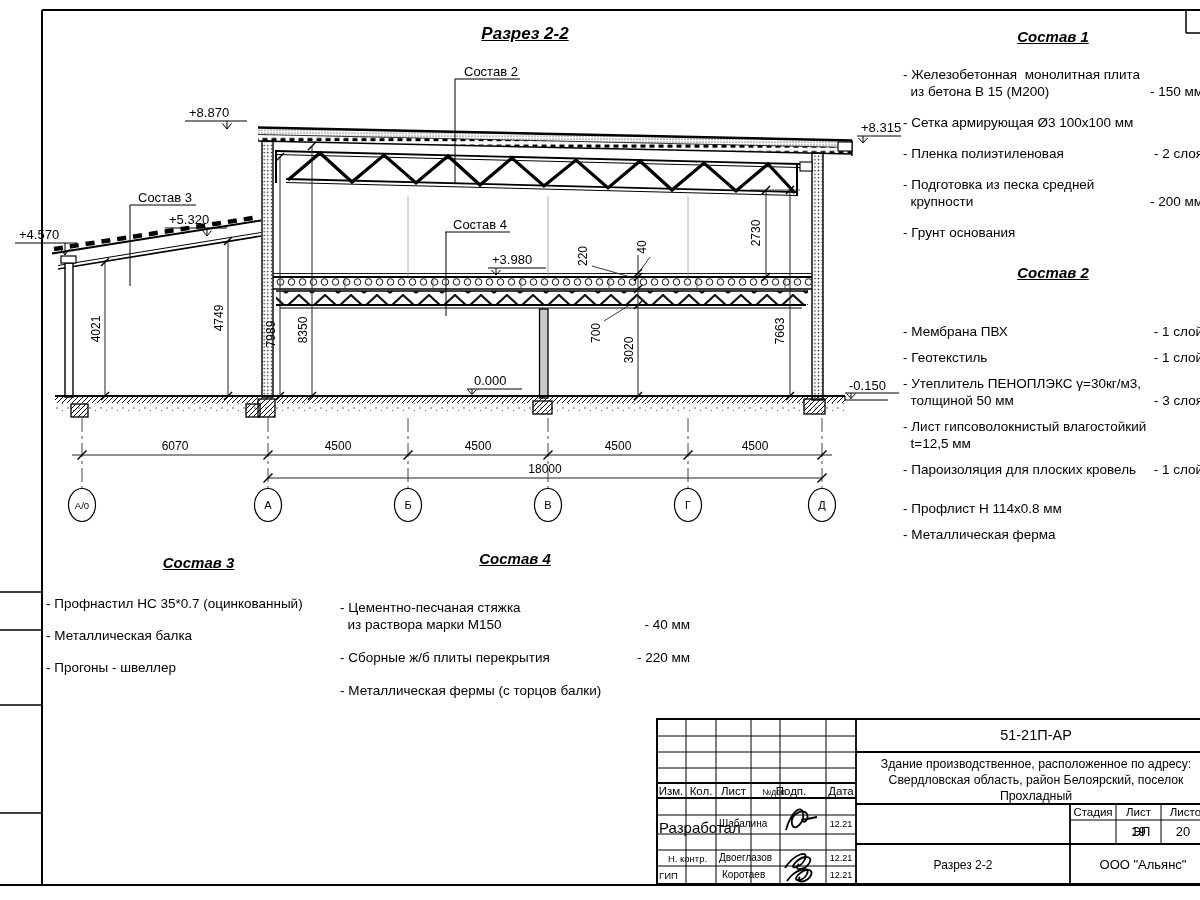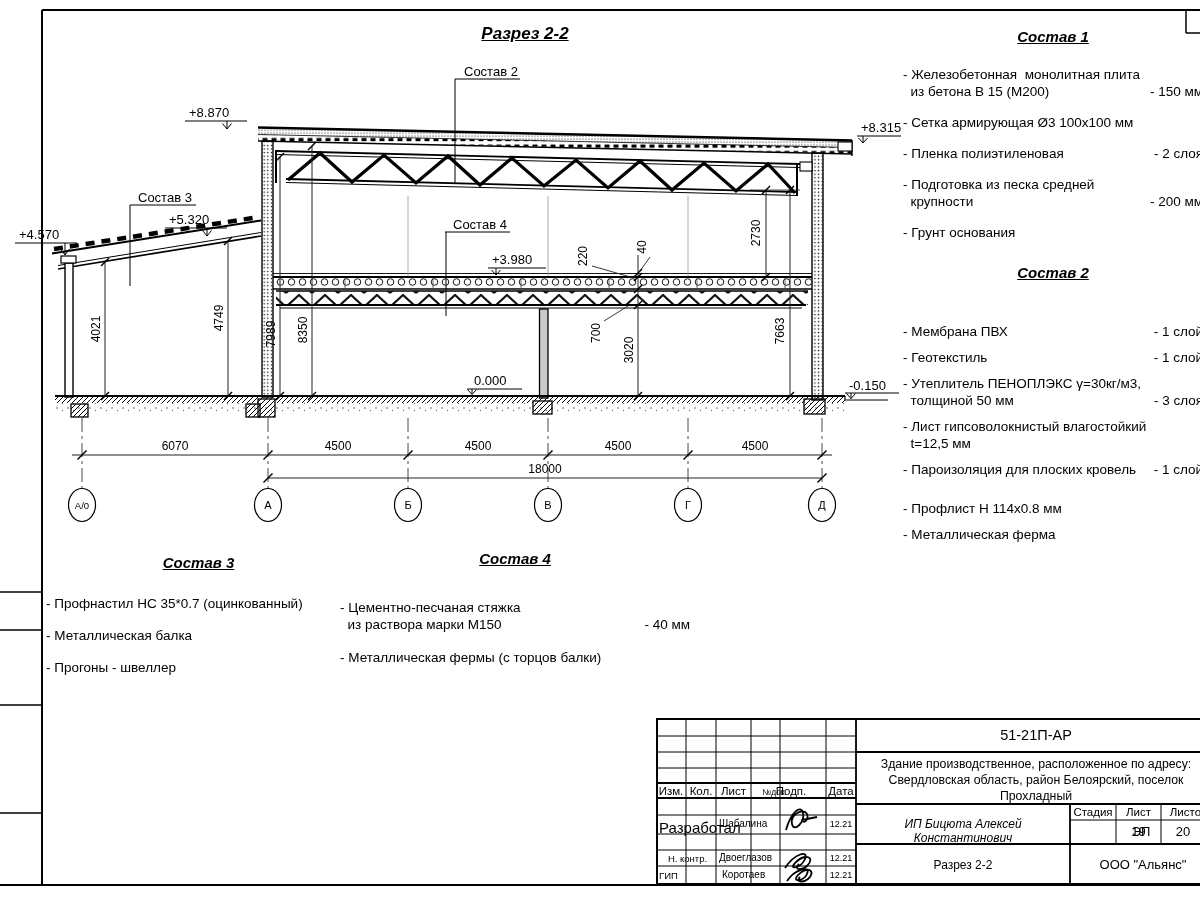--- a/index.html
+++ b/index.html
@@ -411,20 +411,24 @@
     </div>
   </div>
 
   <div class="abs comp comp4">
     <div class="comp-title">Состав 4</div>
     <div class="items">
       <div class="ci">
         <div class="t">- Цементно-песчаная стяжка
   из раствора марки М150</div>
         <div class="v">- 40 мм</div>
+      </div>
+      <div class="ci">
+        <div class="t">- Сборные ж/б плиты перекрытия</div>
+        <div class="v">- 220 мм</div>
       </div>
       <div class="ci">
         <div class="t">- Металлическая фермы (с торцов балки)</div>
         <div class="v"></div>
       </div>
     </div>
   </div>
 
   <div class="abs tb">
     <svg width="560" height="167" viewBox="0 0 560 167">
@@ -478,21 +482,20 @@
     <div class="cell" style="left:170px;top:135px;width:30px;font-size:9px;">12.21</div>
 
     <div class="cell lft" style="left:3px;top:152px;width:57px;font-size:9.5px;">ГИП</div>
     <div class="cell lft" style="left:66px;top:151px;width:60px;font-size:10px;">Коротаев</div>
     <div class="cell" style="left:170px;top:152px;width:30px;font-size:9px;">12.21</div>
 
     <div class="cell" style="left:200px;top:9px;width:360px;font-size:14.5px;">51-21П-АР</div>
     <div class="cell" style="left:200px;top:38px;width:360px;font-size:12.3px;line-height:16px;">Здание производственное, расположенное по адресу:
 Свердловская область, район Белоярский, поселок
 Прохладный</div>
-    <div class="cell" style="left:200px;top:99px;width:214px;font-size:12px;font-style:italic;">ИП Бицюта Алексей Константинович</div>
 
     <div class="cell" style="left:414px;top:88px;width:46px;font-size:11.5px;">Стадия</div>
     <div class="cell" style="left:460px;top:88px;width:45px;font-size:11.5px;">Лист</div>
     <div class="cell" style="left:505px;top:88px;width:55px;font-size:11.5px;">Листов</div>
     <div class="cell" style="left:414px;top:106px;width:46px;font-size:13px;padding-left:48px;">ЭП</div>
     <div class="cell" style="left:460px;top:106px;width:45px;font-size:13px;">19</div>
     <div class="cell" style="left:505px;top:106px;width:44px;font-size:13px;">20</div>
 
     <div class="cell" style="left:200px;top:140px;width:214px;font-size:12px;">Разрез 2-2</div>
     <div class="cell" style="left:414px;top:139px;width:146px;font-size:13px;">ООО "Альянс"</div>

